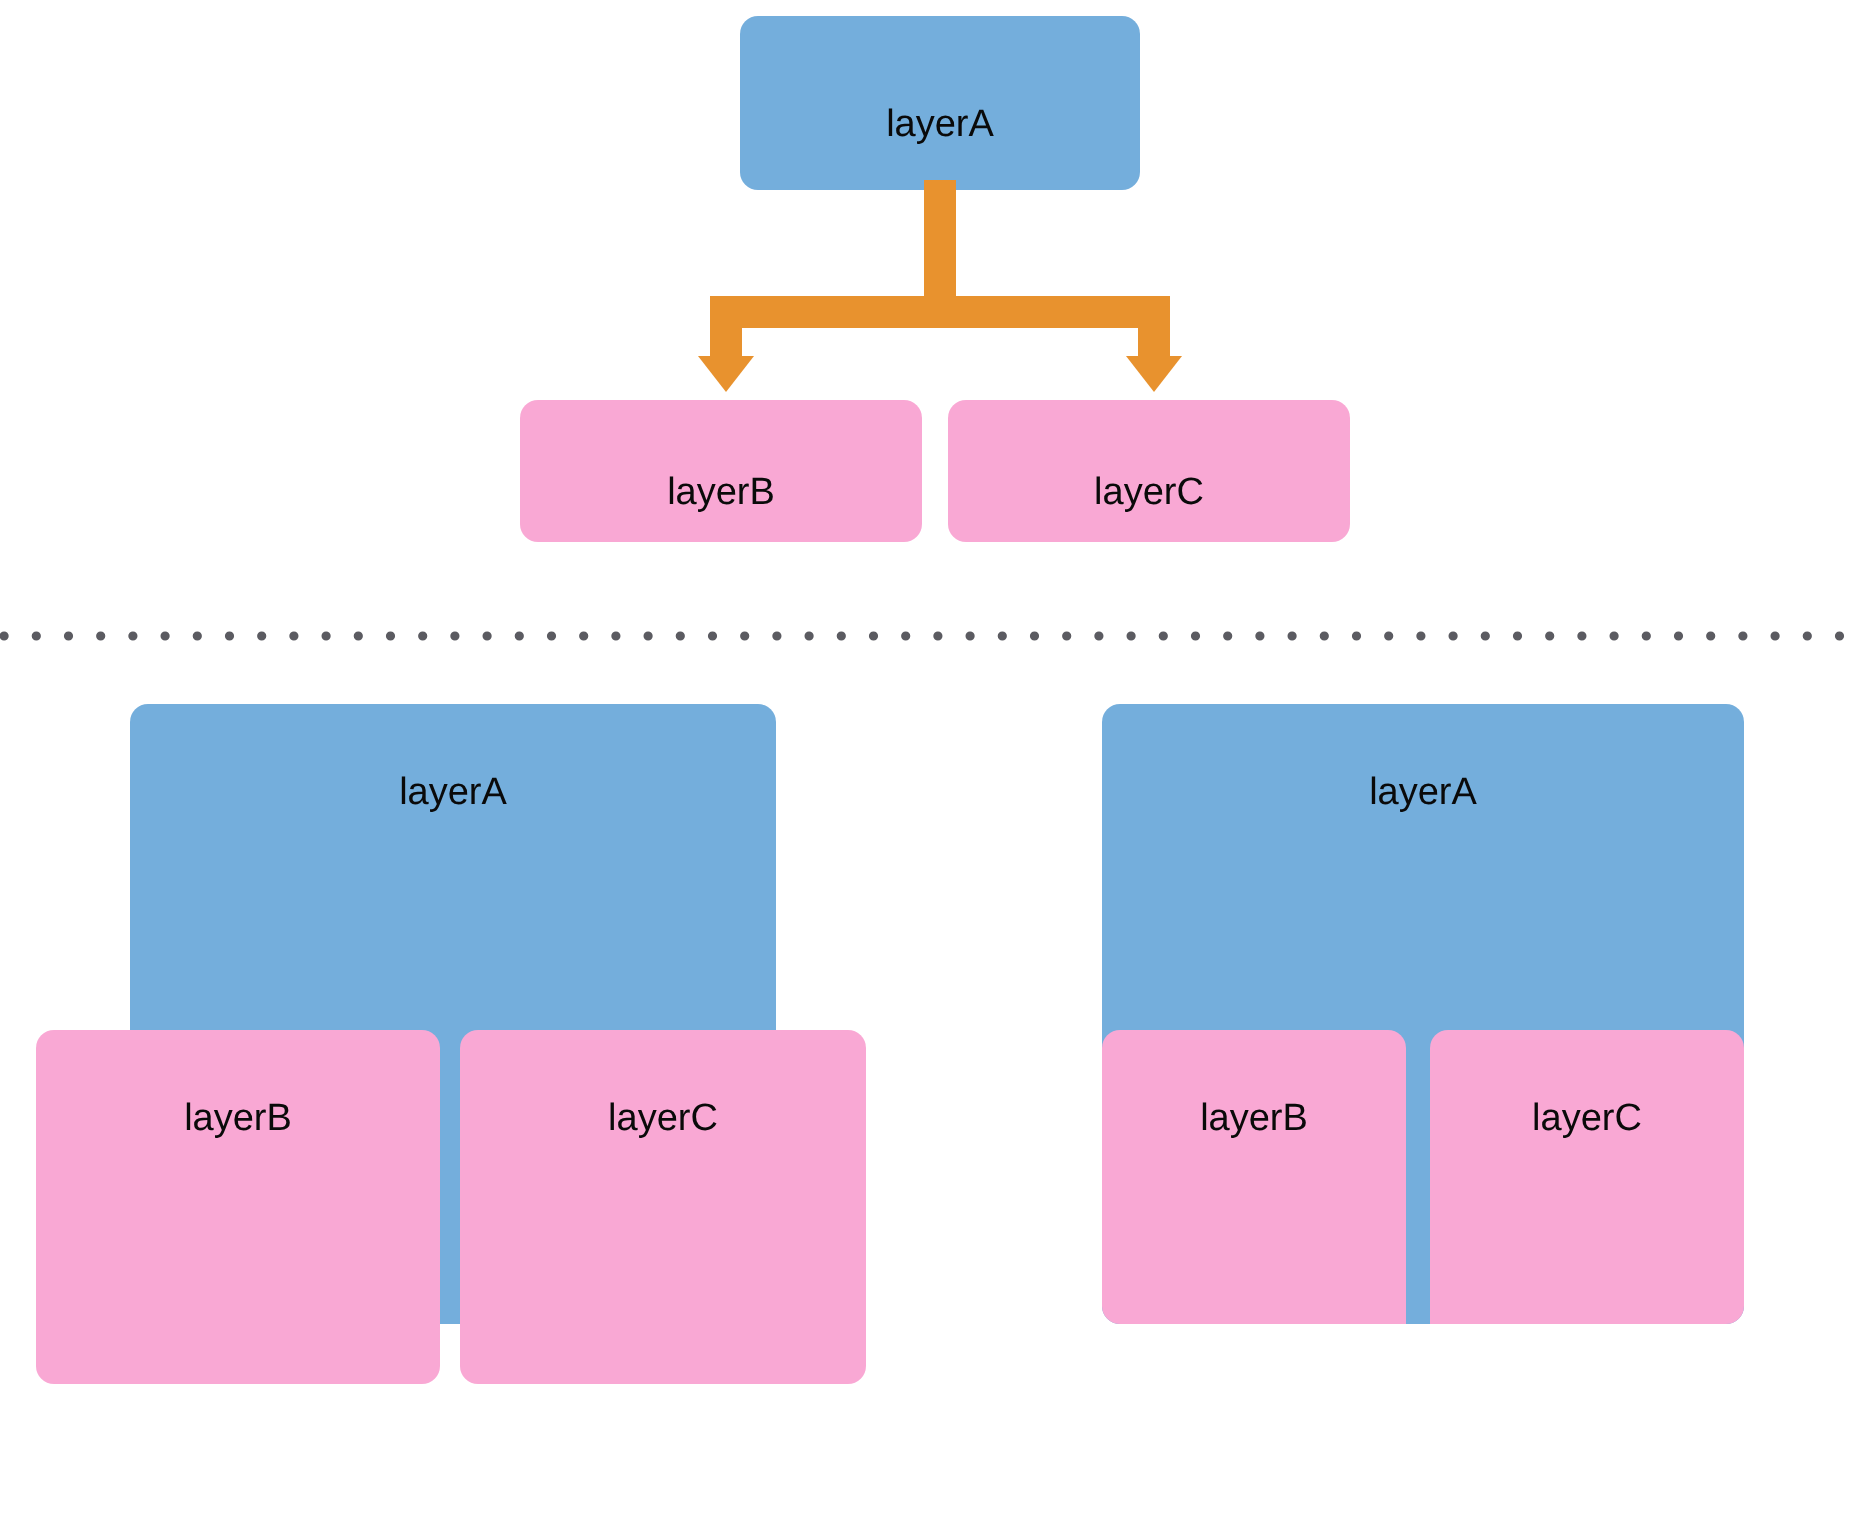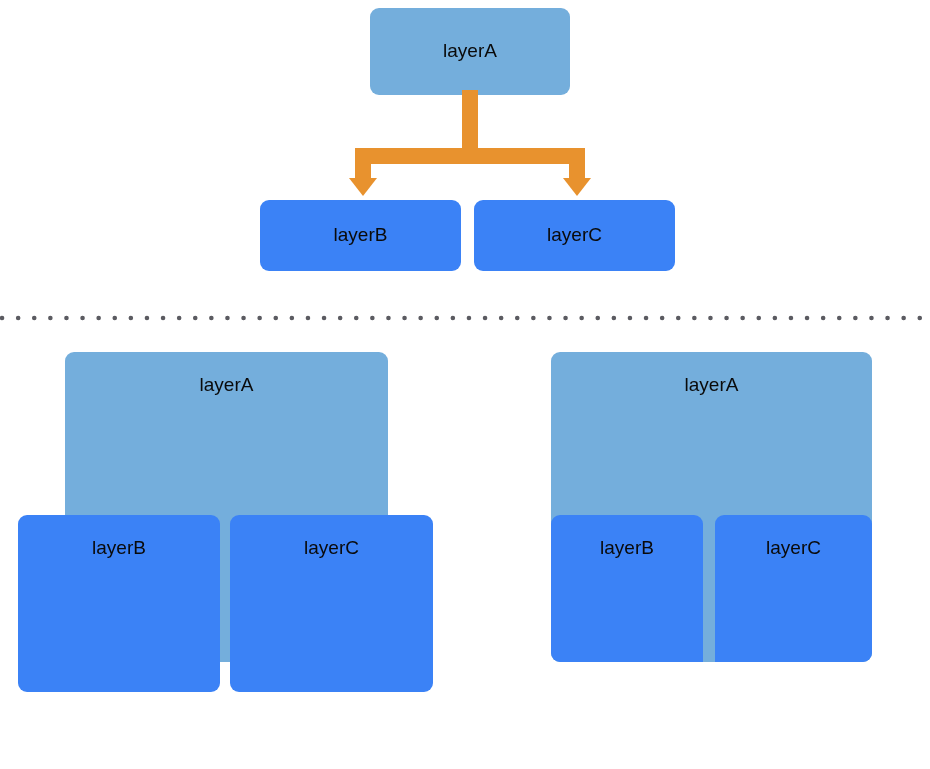--- a/index.html
+++ b/index.html
@@ -22,33 +22,34 @@
     width: 930px;
     height: 769px;
   }
 
   .box {
     position: absolute;
     box-sizing: border-box;
     border-radius: 9px;
   }
   .box-blue  { background: #74aedc; }
-  .box-green { background: #3b82f6; }
+  .box-green { background: #f9a8d4; }
 
   .box-label {
     position: absolute;
     left: 0;
     width: 100%;
     text-align: center;
     color: #0a0a0a;
     font-size: 19px;
     line-height: 22px;
     font-family: "Liberation Sans", sans-serif;
     white-space: nowrap;
     pointer-events: none;
+    margin-top: 12px;
   }
 
   
   #tree-layerA {
     left: 370px; top: 8px; width: 200px; height: 87px;
   }
   #tree-layerA .box-label { top: 32px; }
 
   #tree-layerB {
     left: 260px; top: 200px; width: 201px; height: 71px;

